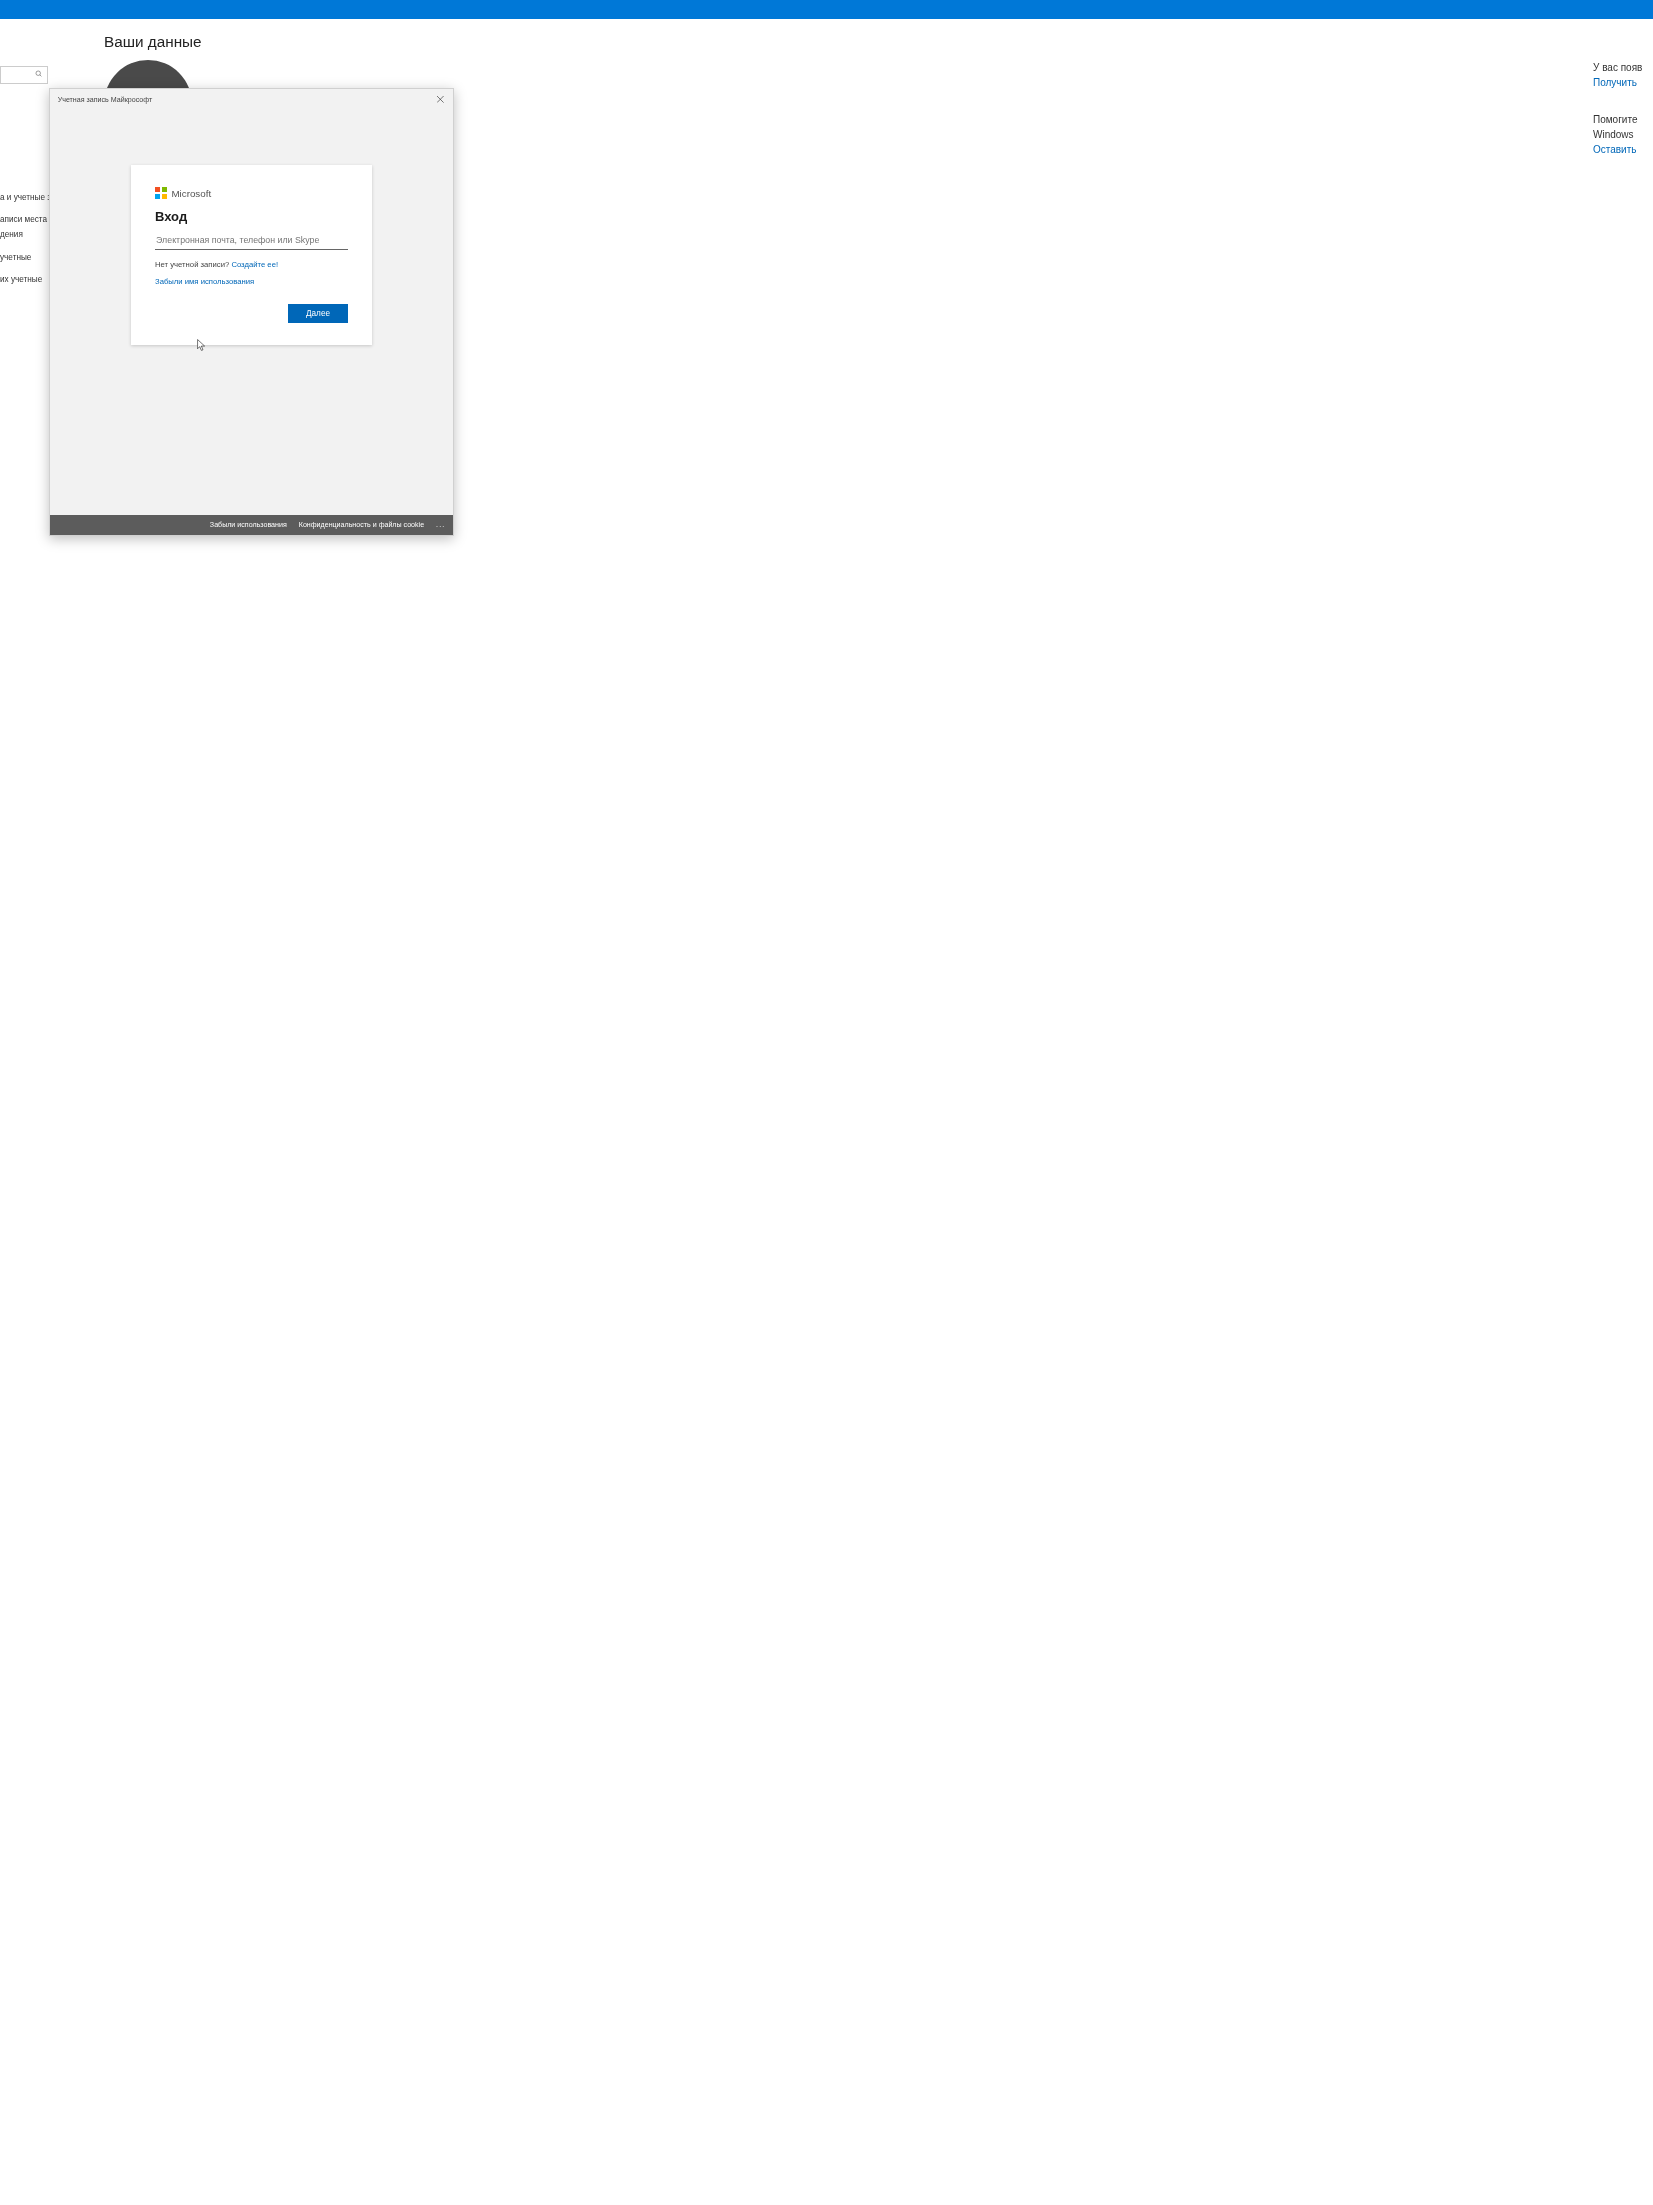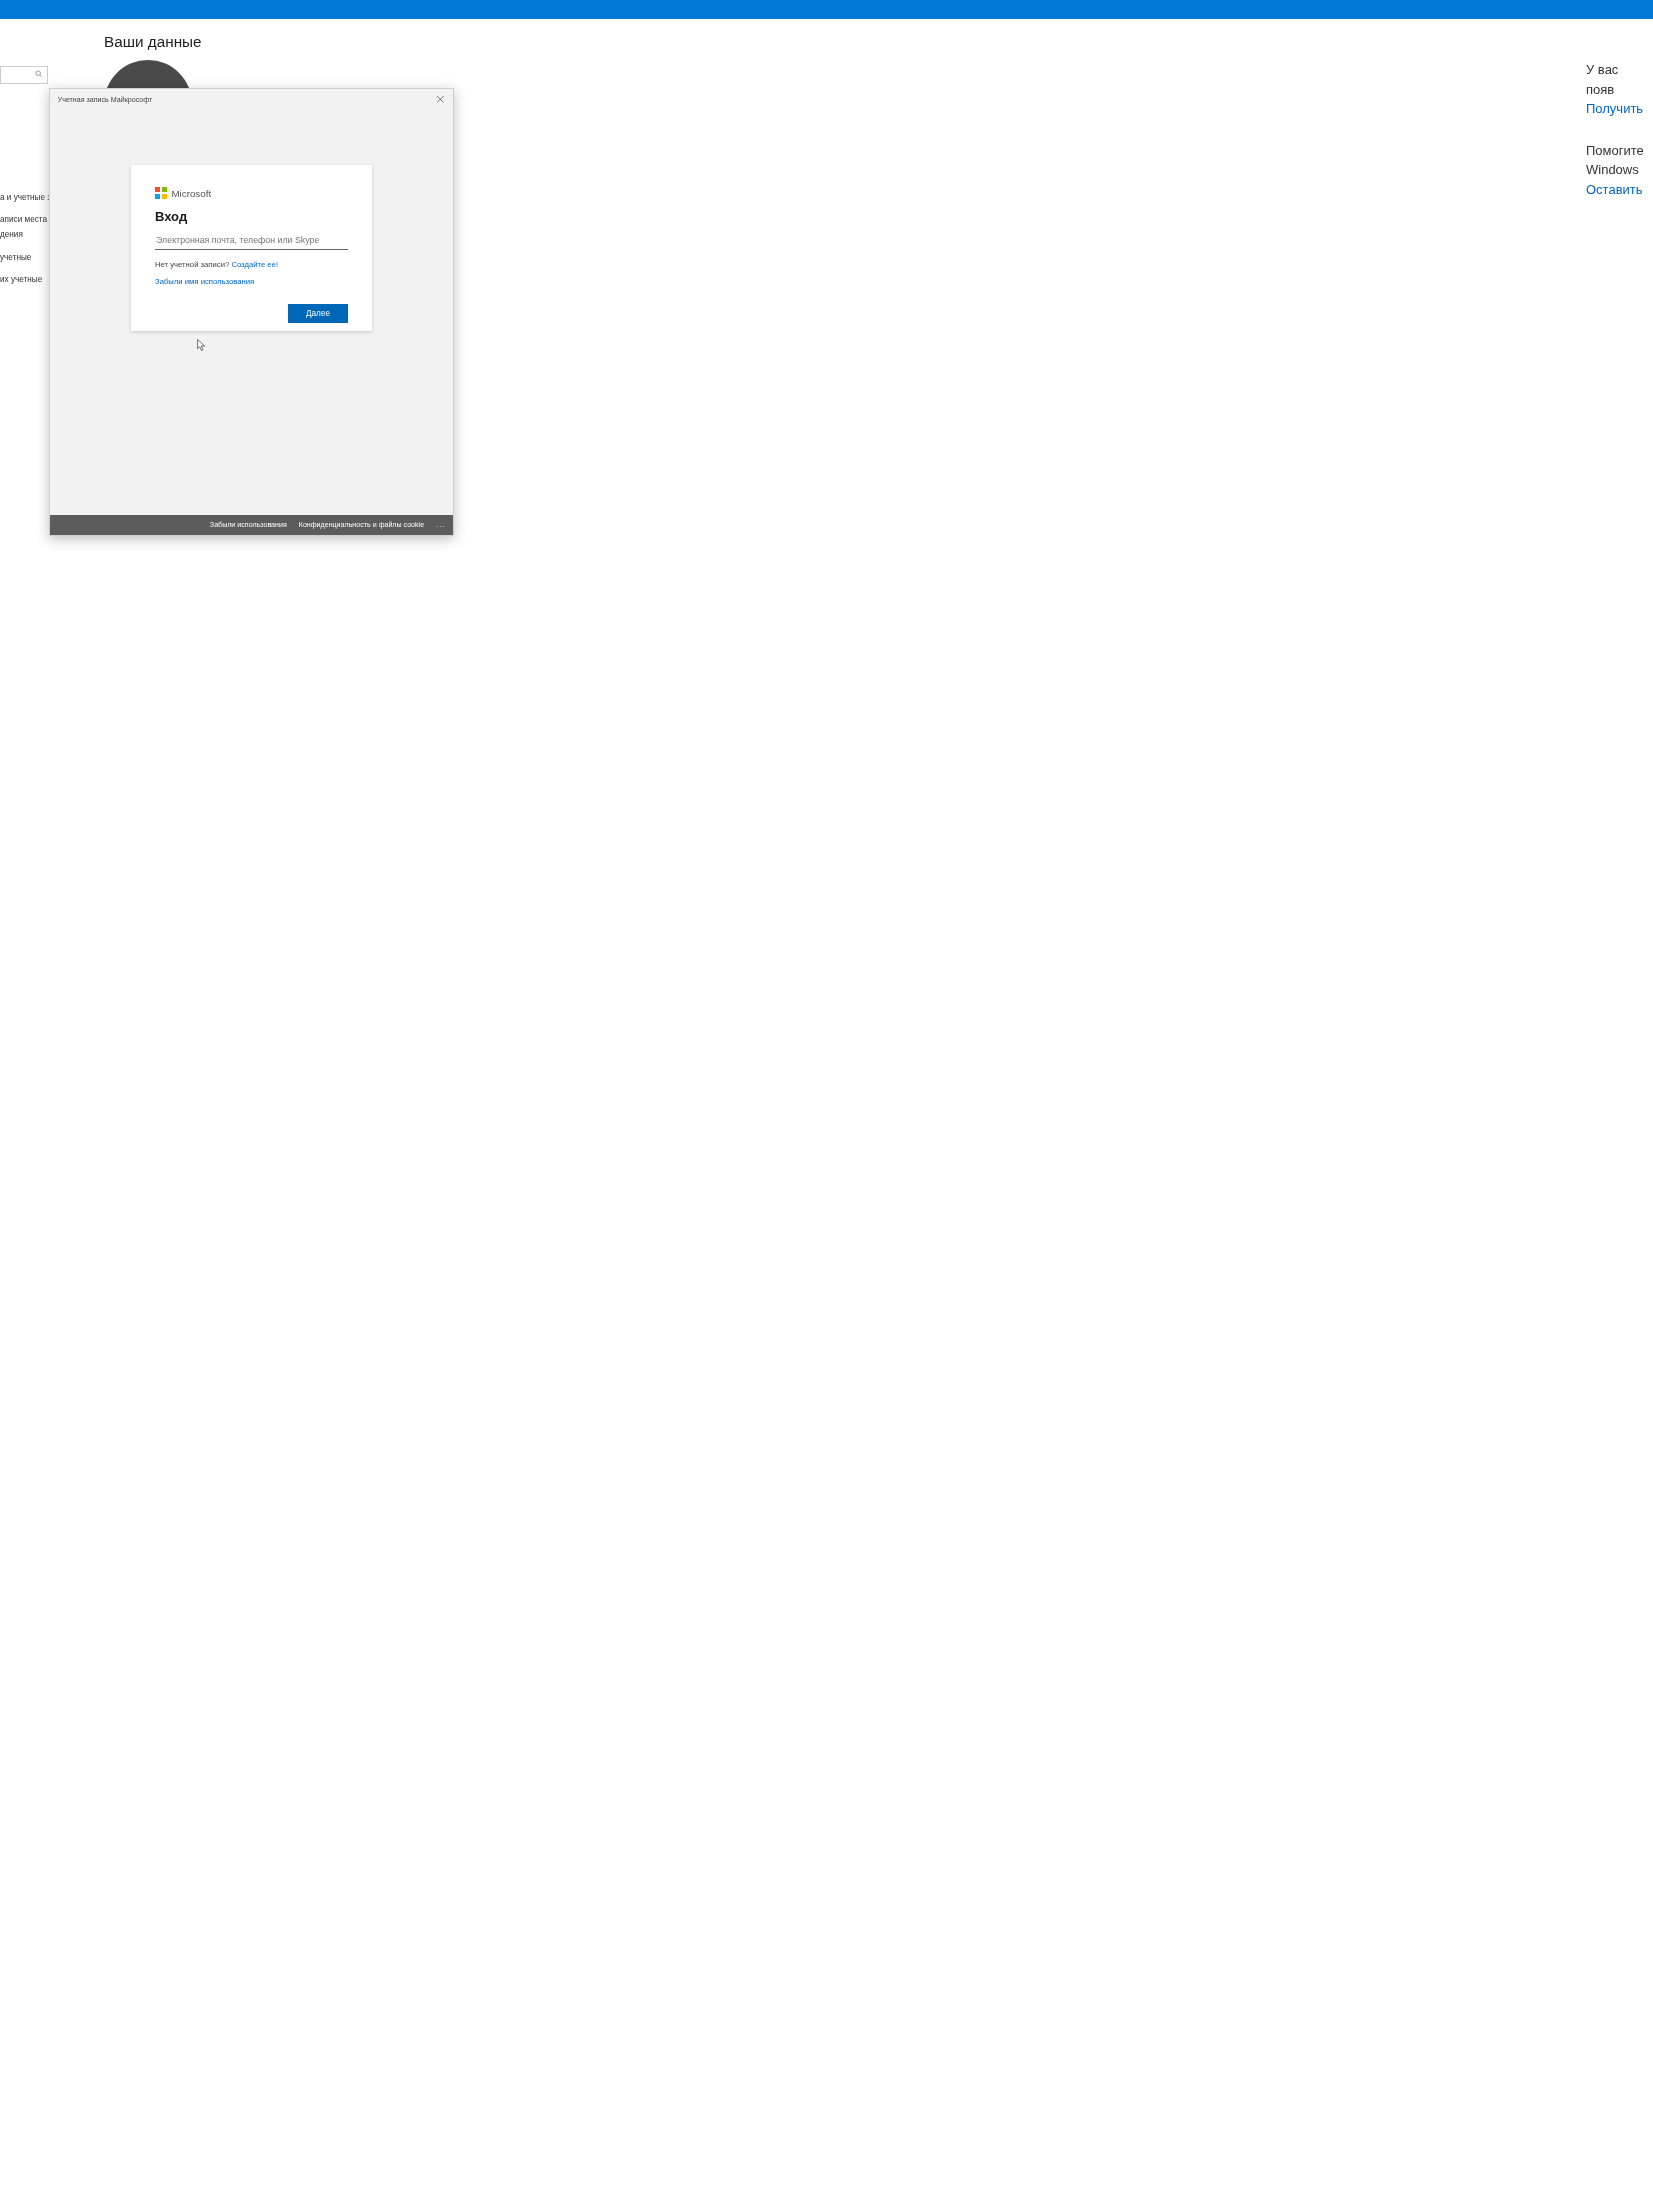--- a/index.html
+++ b/index.html
@@ -65,23 +65,23 @@
     font-size: 8.2px;
     color: #333;
   }
   .sidebar-items div {
     padding: 6.6px 2.2px 6.6px 0;
     text-align: left;
   }
   .right-pane {
     position: absolute;
     top: 60px;
-    right: 7px;
+    right: 0;
     width: 60px;
-    font-size: 13px;
+    font-size: 10px;
     color: #333;
     line-height: 1.5;
   }
   .right-pane .link { color: #0067b8; }
   .right-pane .block { margin-bottom: 22px; }
 
   
   .dialog {
     position: absolute;
     top: 88px;
@@ -118,21 +118,21 @@
     flex:1;
     display:flex;
     align-items:flex-start;
     justify-content:center;
     padding-top: 55px;
   }
   .signin-card {
     width: 241px;
     background: #fff;
     box-shadow: 0 1.1px 3.3px rgba(0,0,0,0.18);
-    padding: 22px 24px 8px 24px;
+    padding: 22px 24px 22px 24px;
   }
   .ms-logo-row {
     display:flex;
     align-items:center;
     gap:4.4px;
     margin-bottom: 9.8px;
   }
   .ms-logo {
     width: 12px; height: 12px;
     display:grid;

